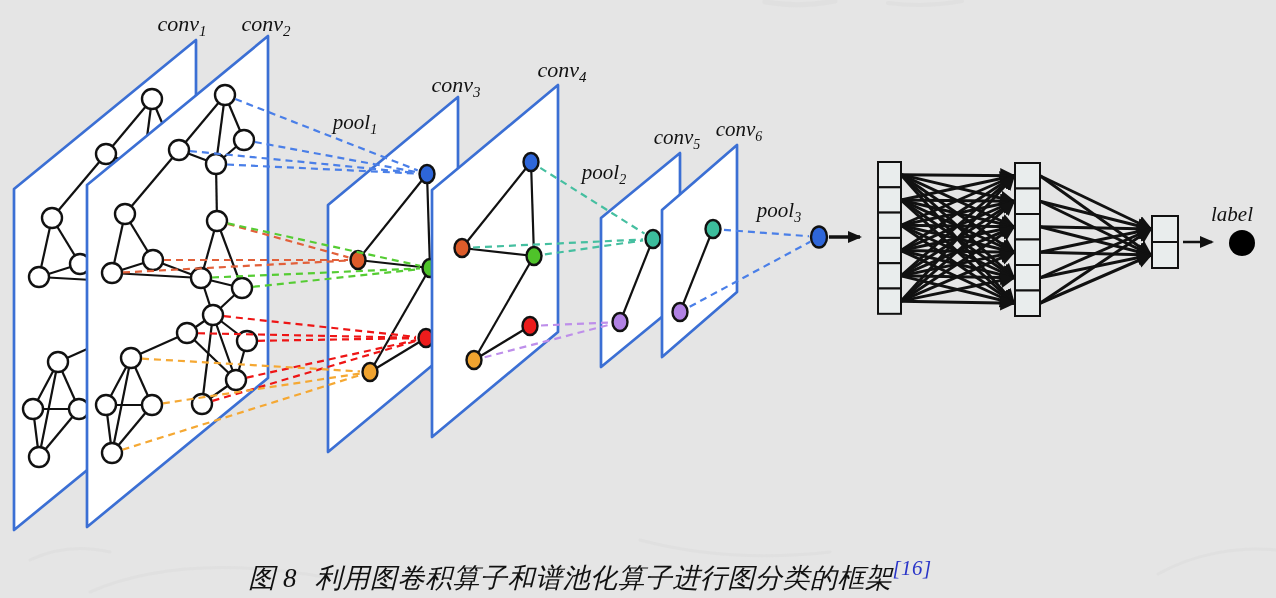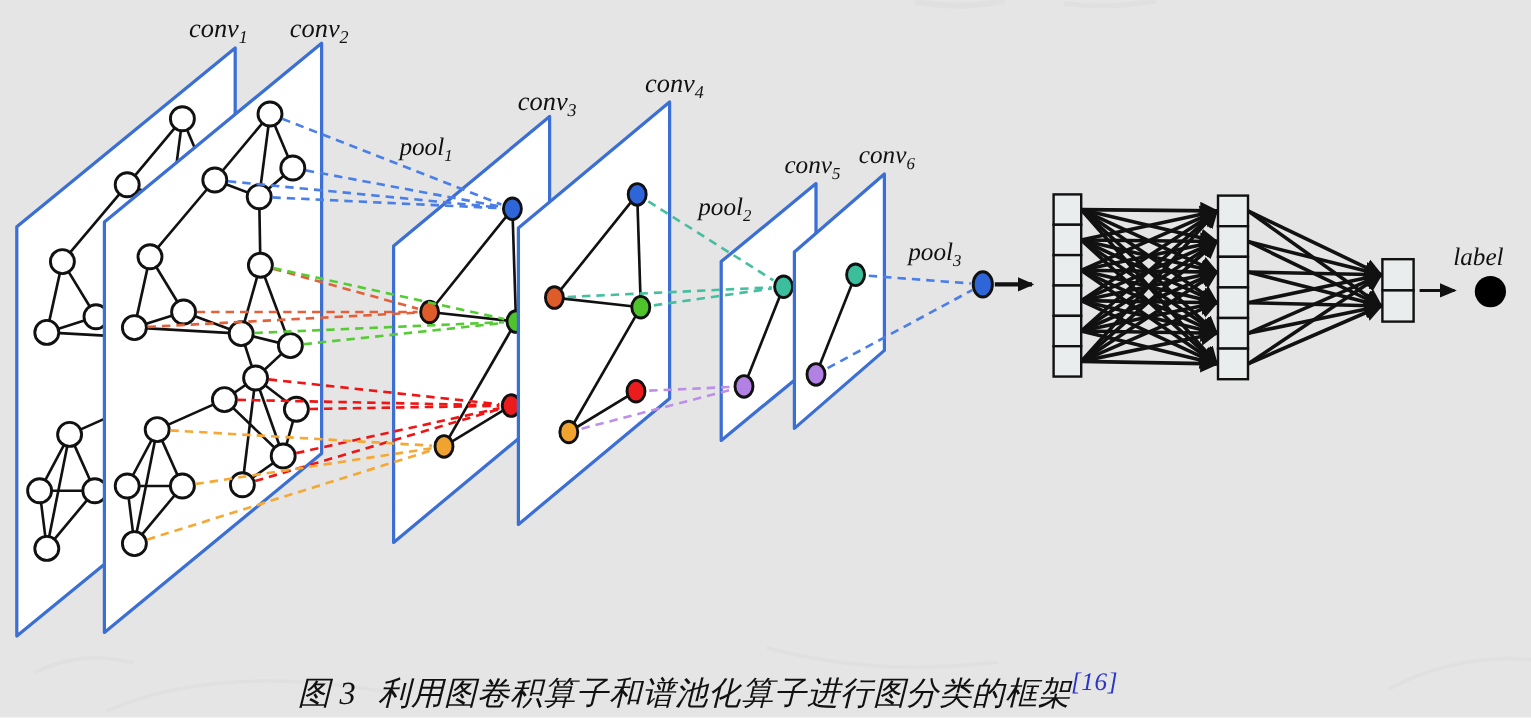--- a/index.html
+++ b/index.html
@@ -296,15 +296,15 @@
       <text x="456" y="92" text-anchor="middle" fill="#111" font-family="&quot;Liberation Serif&quot;,&quot;DejaVu Serif&quot;,serif" font-size="22"><tspan>conv</tspan><tspan font-size="15" dy="5">3</tspan></text>
       <text x="562" y="77" text-anchor="middle" fill="#111" font-family="&quot;Liberation Serif&quot;,&quot;DejaVu Serif&quot;,serif" font-size="22"><tspan>conv</tspan><tspan font-size="15" dy="5">4</tspan></text>
       <text x="677" y="144" text-anchor="middle" fill="#111" font-family="&quot;Liberation Serif&quot;,&quot;DejaVu Serif&quot;,serif" font-size="21"><tspan>conv</tspan><tspan font-size="14" dy="5">5</tspan></text>
       <text x="739" y="136" text-anchor="middle" fill="#111" font-family="&quot;Liberation Serif&quot;,&quot;DejaVu Serif&quot;,serif" font-size="21"><tspan>conv</tspan><tspan font-size="14" dy="5">6</tspan></text>
       <text x="355" y="129" text-anchor="middle" fill="#111" font-family="&quot;Liberation Serif&quot;,&quot;DejaVu Serif&quot;,serif" font-size="21"><tspan>pool</tspan><tspan font-size="14" dy="5">1</tspan></text>
       <text x="604" y="179" text-anchor="middle" fill="#111" font-family="&quot;Liberation Serif&quot;,&quot;DejaVu Serif&quot;,serif" font-size="21"><tspan>pool</tspan><tspan font-size="14" dy="5">2</tspan></text>
       <text x="779" y="217" text-anchor="middle" fill="#111" font-family="&quot;Liberation Serif&quot;,&quot;DejaVu Serif&quot;,serif" font-size="21"><tspan>pool</tspan><tspan font-size="14" dy="5">3</tspan></text>
       <text x="1232" y="221" text-anchor="middle" fill="#111" font-family="&quot;Liberation Serif&quot;,&quot;DejaVu Serif&quot;,serif" font-size="21"><tspan>label</tspan></text>
     </svg>
   <div class="caption">
-    <span class="prefix">图 3</span><span>利用图卷积算子和谱池化算子进行图分类的框架</span><sup style="color: rgb(42, 53, 200);">[16]</sup>
+    <span class="prefix">图 8</span><span>利用图卷积算子和谱池化算子进行图分类的框架</span><sup style="color: rgb(42, 53, 200);">[16]</sup>
   </div>
 </div>
 
 </body></html>

